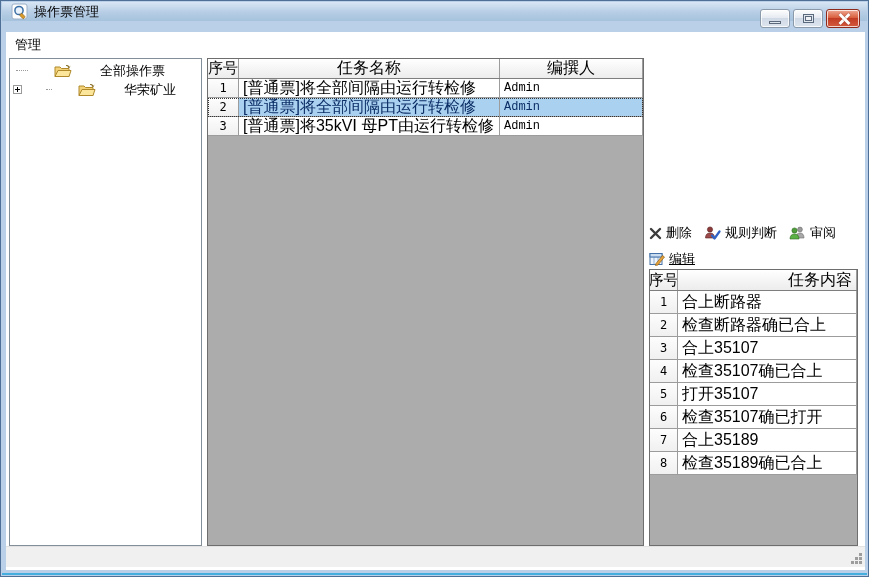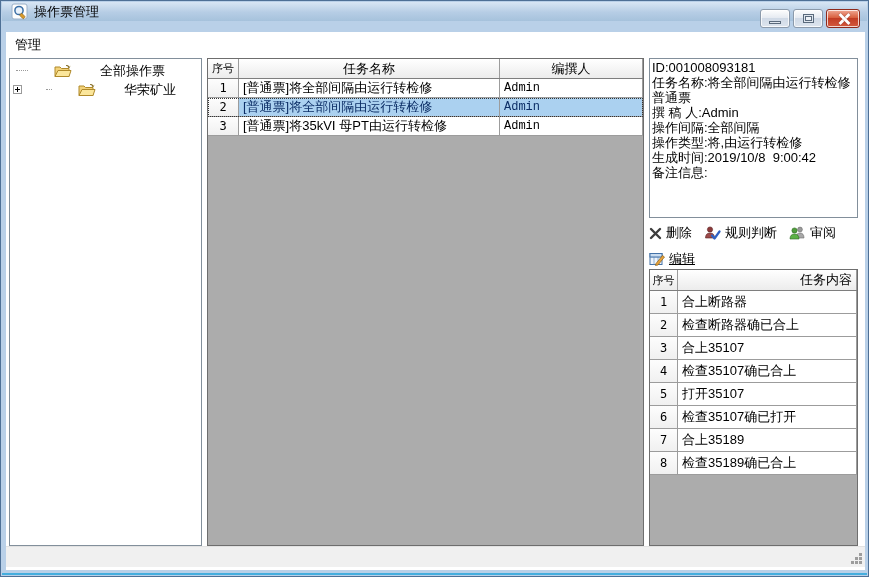--- a/index.html
+++ b/index.html
@@ -62,24 +62,24 @@
   .expander:after{content:"";position:absolute;left:3px;top:1px;width:1px;height:5px;background:#000;}
   .expander + .connector{width:6px;margin-left:0;}
   .folder{width:18px;height:14px;margin:0 4px 0 2px;flex:none;}
 
   
   .grid{background:#acacac;border:1px solid #6e6e6e;overflow:hidden;}
   .grid-main{left:201px;top:26px;width:437px;height:488px;}
   .grid-steps{left:643px;top:237px;width:209px;height:277px;}
   .g-row{display:flex;background:#fff;border-bottom:1px solid #9c9c9c;}
   .g-head{background:linear-gradient(#ffffff,#ececec);border-bottom:1px solid #7e7e7e;}
-  .g-cell{border-right:1px solid #9c9c9c;overflow:hidden;white-space:nowrap;display:flex;align-items:center;font-size:13px;color:#000;}
+  .g-cell{border-right:1px solid #9c9c9c;overflow:hidden;white-space:nowrap;display:flex;align-items:center;font-size:16px;color:#000;}
   .g-head .g-cell{justify-content:center;}
   .num{justify-content:center;background:linear-gradient(#fdfdfd,#f0f0f0);font-family:"DejaVu Sans Mono","Liberation Mono",monospace;font-size:12px;}
-  .g-head .num{background:linear-gradient(#ffffff,#ececec);font-family:"Liberation Sans","DejaVu Sans",sans-serif;font-size:11px;}
+  .g-head .num{background:linear-gradient(#ffffff,#ececec);font-family:"Liberation Sans","DejaVu Sans",sans-serif;font-size:15px;}
   .latin{font-family:Liberation Mono, monospace;font-size:12px;}
 
   .grid-main .g-row{height:19px;}
   .grid-main .g-head{height:20px;}
   .grid-main .c0{width:31px;}
   .grid-main .c1{width:261px;padding-left:4px;}
   .grid-main .c2{flex:1;padding-left:4px;}
   .grid-main .g-head .c1,.grid-main .g-head .c2{padding-left:0;}
   .g-row.selected{outline:1px dotted #333;outline-offset:-1px;}
   .g-row.selected .c1,.g-row.selected .c2{background:#abd1f0;color:#0c2e66;}
@@ -175,29 +175,20 @@
             <div class="g-cell c2 latin">Admin</div>
           </div>
           <div class="g-row">
             <div class="g-cell num c0">3</div>
             <div class="g-cell c1">[普通票]将35kVⅠ 母PT由运行转检修</div>
             <div class="g-cell c2 latin">Admin</div>
           </div>
         </div>
     </div>
 
-    <div class="panel detail" id="detail-lines">
-        <div class="detail-line">ID:001008093181</div>
-        <div class="detail-line">任务名称:将全部间隔由运行转检修 普通票</div>
-        <div class="detail-line">撰 稿 人:Admin</div>
-        <div class="detail-line">操作间隔:全部间隔</div>
-        <div class="detail-line">操作类型:将,由运行转检修</div>
-        <div class="detail-line">生成时间:2019/10/8  9:00:42</div>
-        <div class="detail-line">备注信息:</div>
-      </div>
 
     <div class="toolbar1">
       <button class="tool-btn">
         <svg width="13" height="13" viewBox="0 0 13 13">
           <path d="M2 2 L11 11 M11 2 L2 11" stroke="#3c3c3c" stroke-width="2.4" stroke-linecap="round"></path>
         </svg>
         <span>删除</span>
       </button>
       <button class="tool-btn">
         <svg width="17" height="14" viewBox="0 0 17 14">

